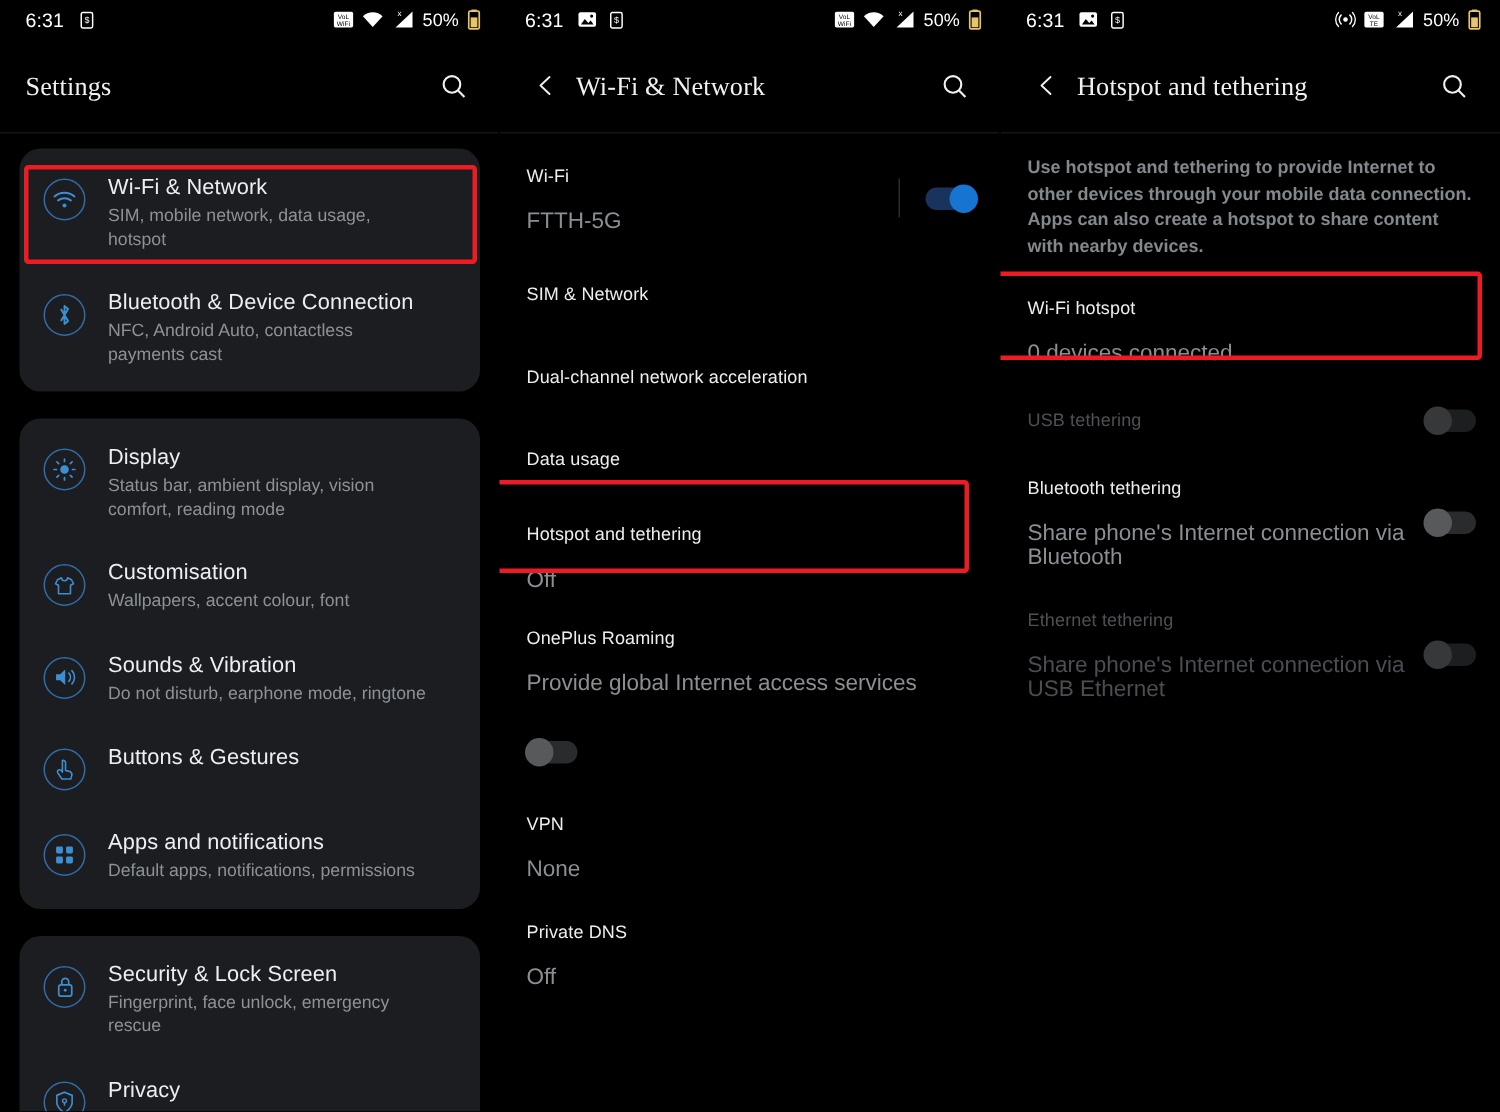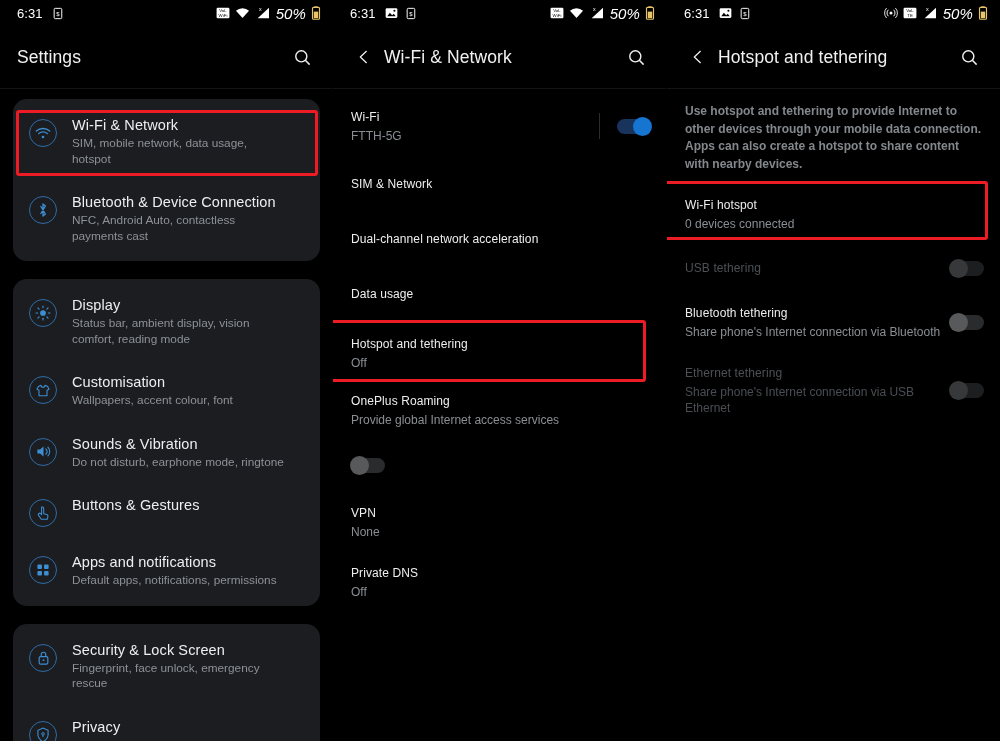--- a/index.html
+++ b/index.html
@@ -21,27 +21,27 @@
 
   
   .statusbar {
     height:26px; display:flex; align-items:center;
     padding:0 12px 0 17px; color:#fff;
     font-size:12.5px; letter-spacing:.1px;
   }
   .sb-time { font-size:13px; }
   .sb-left-icons { display:flex; align-items:center; gap:7px; margin-left:9px; }
   .sb-right { margin-left:auto; display:flex; align-items:center; gap:5px; }
-  .sb-batt-text { font-size:15px;font-style:italic; }
+  .sb-batt-text { font-size:12px; }
   .ic { display:inline-block; line-height:0; }
 
   
   .apphdr {
     height:62px; display:flex; align-items:center;
-    color:#fff; padding:0 16px 0 17px;
+    color:#fff; padding:0 16px 0 17px;font-family:Liberation Serif, serif;
   }
   .apphdr .back { width:28px; height:28px; display:flex; align-items:center; justify-content:center; margin-right:6px; }
   .apphdr .title { font-size:17.5px; font-weight:400; letter-spacing:.1px; color:#f1f1f1; }
   .apphdr .search { margin-left:auto; width:30px; height:30px; display:flex; align-items:center; justify-content:center; }
   .hdr-div { height:1px; background:#141414; margin:0; }
 
   
   .cards { padding:10px 13px 0 13px; }
   .card { background:#1b1d20; border-radius:14px; margin-bottom:18px; padding:4px 0; }
   .crow { display:flex; align-items:flex-start; padding:13px 14px 13px 16px; }
@@ -52,21 +52,21 @@
   }
   .ctext { margin-left:15px; }
   .ctitle { color:#eceff1; font-size:14.5px; line-height:18px; letter-spacing:.1px; }
   .csub { color:#8d9297; font-size:11.8px; line-height:15.5px; margin-top:2px; max-width:215px; }
 
   
   .plainlist { padding:0 0 0 0; }
   .prow { display:flex; align-items:center; min-height:48px; padding:11px 16px 11px 18px; }
   .prow .ptexts { flex:1 1 auto; }
   .ptitle { color:#eeeeee; font-size:12px; line-height:19px; letter-spacing:.1px; }
-  .psub { color:#8a8f94; font-size:12px; line-height:16px; margin-top:1px; }
+  .psub { color:#8a8f94; font-size:15px; line-height:16px; margin-top:13px; }
   .prow.dim .ptitle { color:#4d5155; }
   .prow.dim .psub { color:#4a4e52; }
 
   .toggle { position:relative; width:34px; height:15px; border-radius:8px; flex:0 0 34px; }
   .toggle .knob { position:absolute; top:-2px; width:19px; height:19px; border-radius:50%; }
   .toggle.on { background:#18345c; }
   .toggle.on .knob { right:-1px; background:#1675d1; }
   .toggle.off { background:#2a2b2c; }
   .toggle.off .knob { left:-1px; background:#57595b; }
   .toggle.offdim { background:#1d1e1f; }

